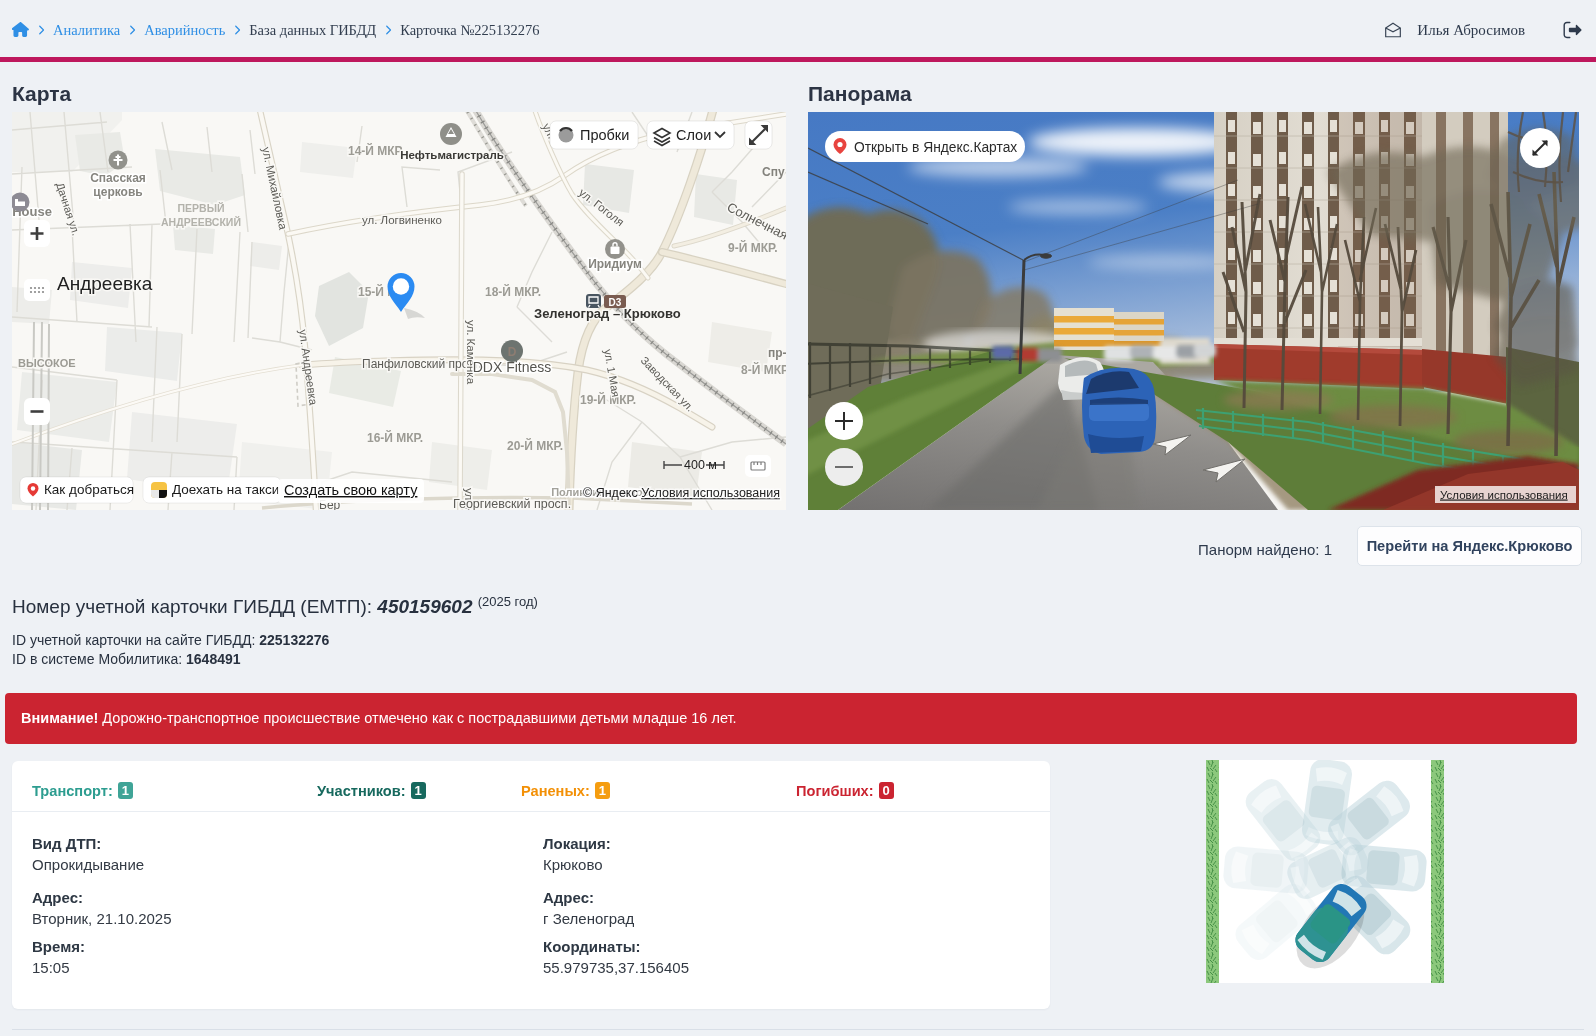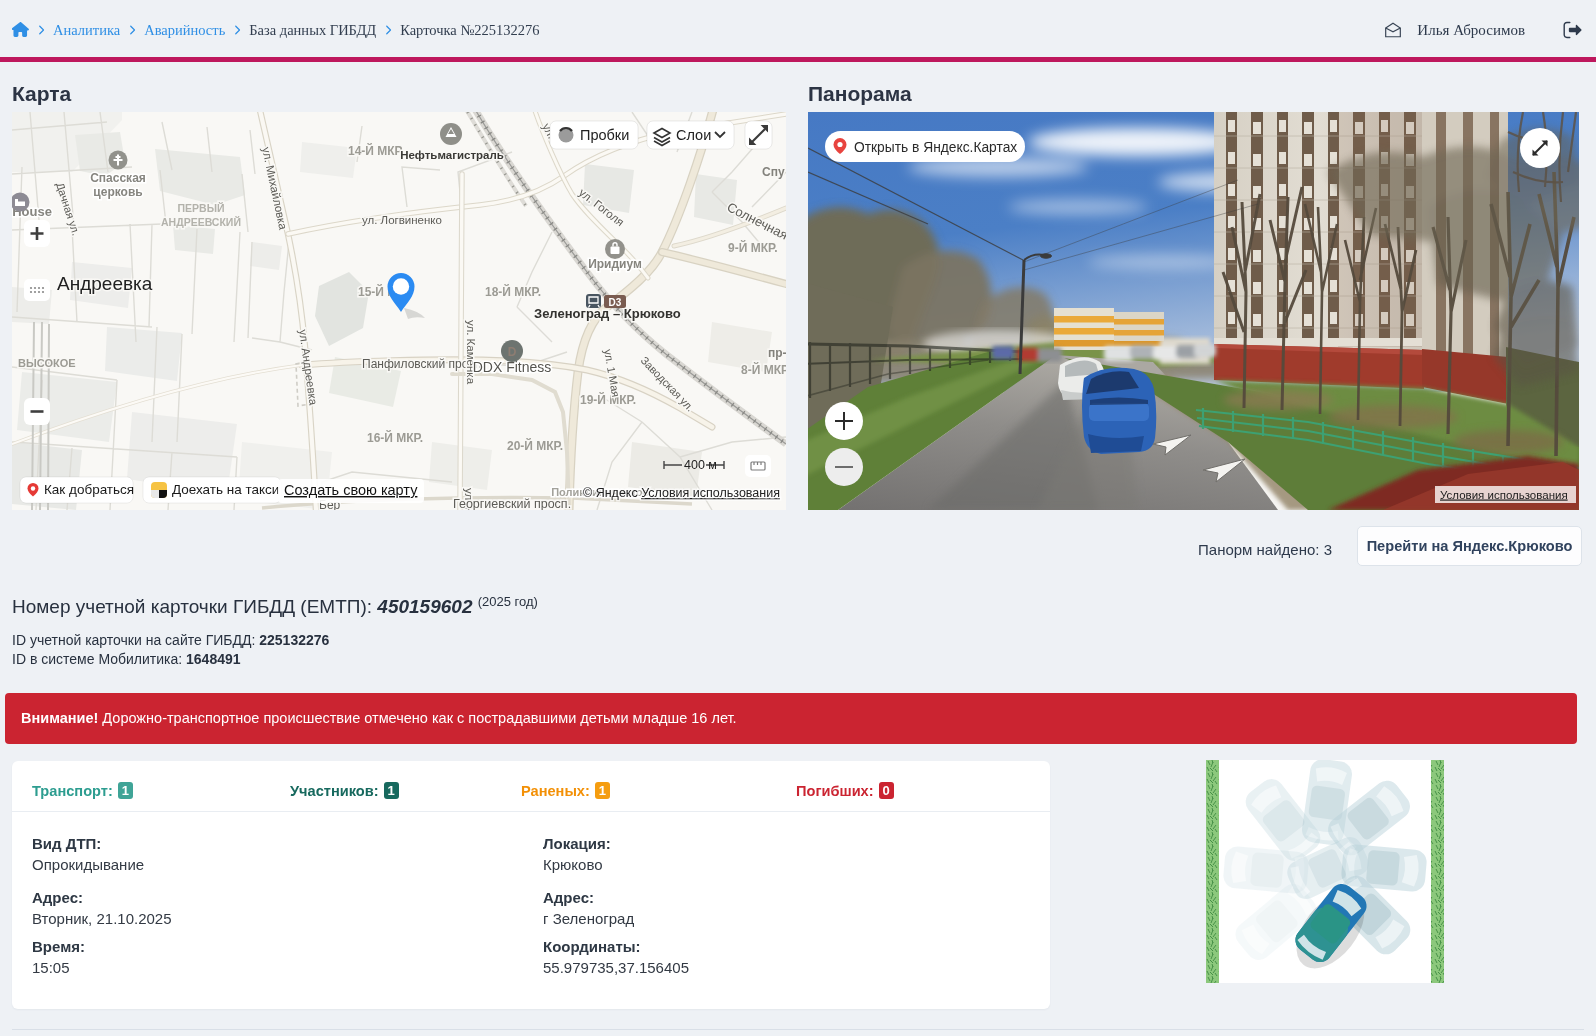--- a/index.html
+++ b/index.html
@@ -22,21 +22,21 @@
   .num-line b { font-weight:bold;font-style:italic; }
   .num-line sup { font-size:13px; font-weight:normal; }
   .ids { position:absolute; left:12px; top:631px; font-size:14px; color:#28313f; line-height:19px; }
   .ids b { font-weight:bold; }
   .alert { position:absolute; left:5px; top:693px; width:1572px; height:51px; background:#cb2431; border-radius:4px; color:#fff; font-size:14.5px; line-height:51px; padding-left:16px; }
   .card { position:absolute; left:12px; top:761px; width:1038px; height:248px; background:#fff; border-radius:6px; box-shadow:0 1px 2px rgba(40,50,70,.05); }
   .card-head { position:relative; height:51px; border-bottom:1px solid #e9edf2; font-size:14.6px; font-weight:bold; }
   .stat { position:absolute; top:21px; display:flex; align-items:center; }
   .stat .badge { display:inline-block; min-width:7px; padding:2px 4px; border-radius:3px; color:#fff; font-size:13px; line-height:13px; text-align:center; margin-left:5px; font-weight:bold; }
   .s1 { color:#2d9d90; } .s1 .badge { background:#3fa497; }
-  .s2 { color:#17695e; } .s2 .badge { background:#17695e; }
+  .s2 { color:#17695e;margin-left:27px; } .s2 .badge { background:#17695e; }
   .s3 { color:#f39006; } .s3 .badge { background:#f59d10; }
   .s4 { color:#cb2431; } .s4 .badge { background:#cb2431; }
   .fields { position:relative; font-size:15px; color:#333a44; }
   .fgroup { position:absolute; line-height:18px; }
   .fgroup b { display:block; margin-bottom:3px; color:#2e3844; }
   .scheme { position:absolute; left:1206px; top:760px; width:238px; height:223px; background:#fff; }
   .hr { position:absolute; left:12px; top:1029px; width:1572px; border-top:1px solid #d9dfe7; }
 </style>
 </head>
 <body>
@@ -543,21 +543,21 @@
       <circle cx="36" cy="309" r="19" fill="#fff"></circle>
       <path d="M36,300 v18 M27,309 h18" stroke="#2b2b2b" stroke-width="2"></path>
       <circle cx="36" cy="355" r="19" fill="#ededed"></circle>
       <path d="M27,355 h18" stroke="#6d6d6d" stroke-width="2"></path>
       <rect x="627" y="374" width="141" height="17" fill="#ffffff" opacity="0.78"></rect>
       <text x="632" y="386.5" font-size="11.5" fill="#1a1a1a" text-decoration="underline">Условия использования</text>
     </g>
   </svg>
   </div>
 
-  <div class="found-label">Панорм найдено: 3</div>
+  <div class="found-label">Панорм найдено: 1</div>
   <div class="go-pano">Перейти на Яндекс.Крюково</div>
 
   <div class="num-line">Номер учетной карточки ГИБДД (ЕМТП): <b>450159602</b> <sup>(2025 год)</sup></div>
   <div class="ids">ID учетной карточки на сайте ГИБДД: <b>225132276</b><br>ID в системе Мобилитика: <b>1648491</b></div>
 
   <div class="alert"><b>Внимание!</b>&nbsp;Дорожно-транспортное происшествие отмечено как с пострадавшими детьми младше 16 лет.</div>
 
   <div class="card">
     <div class="card-head">
       <div class="stat s1" style="left:20px;">Транспорт: <span class="badge">1</span></div>

